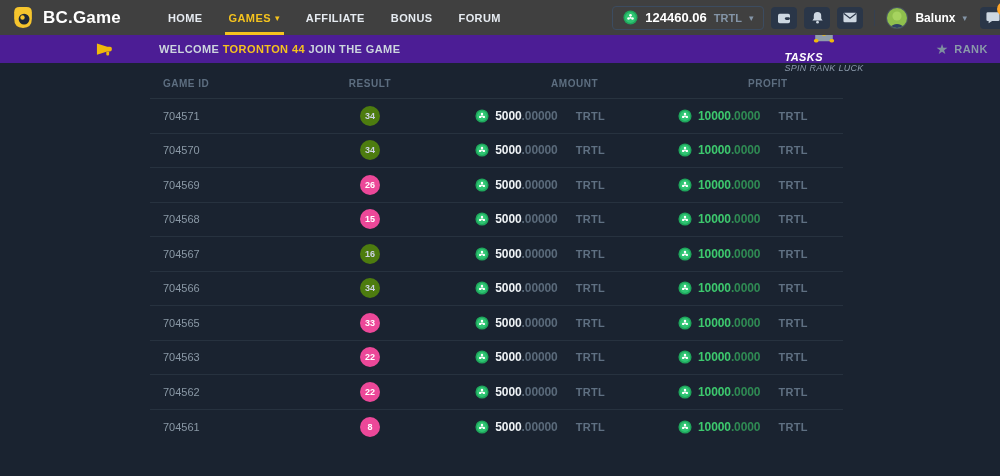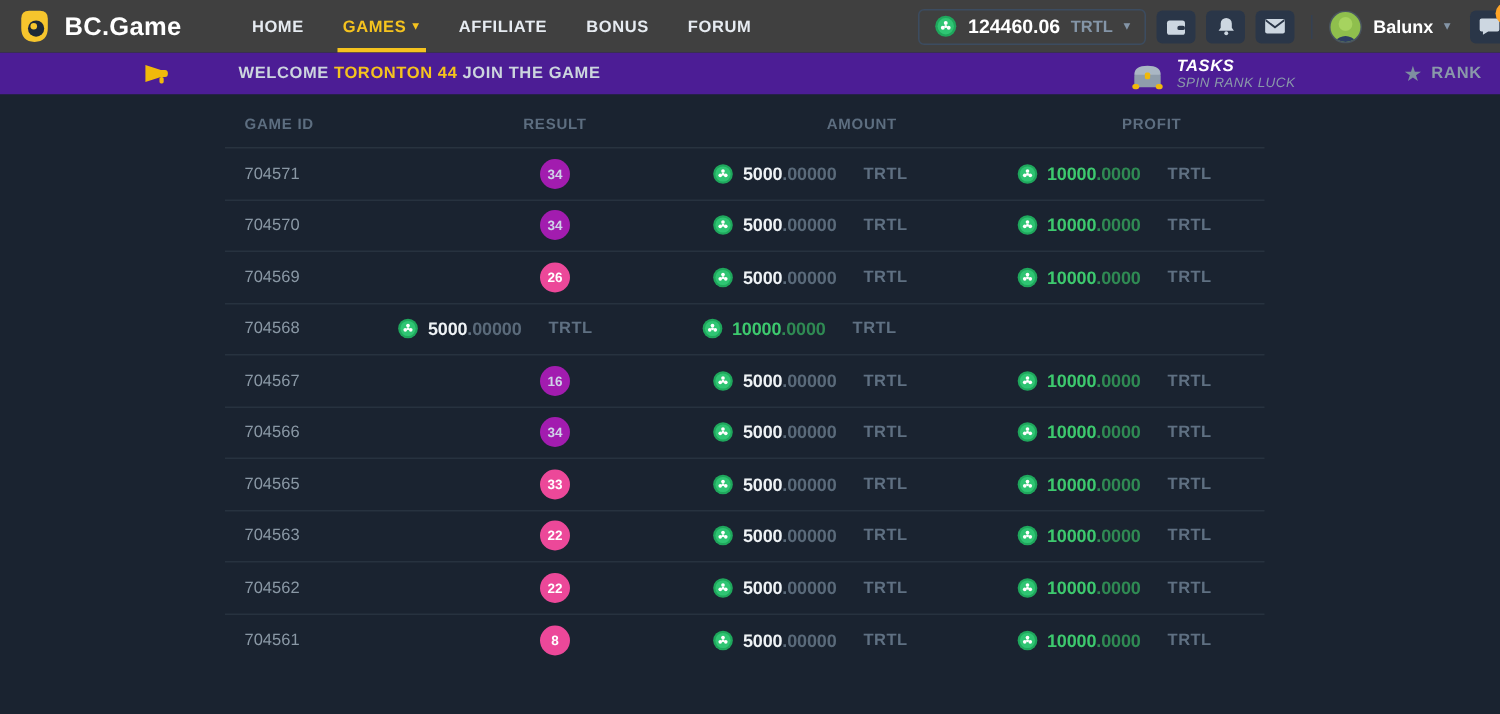--- a/index.html
+++ b/index.html
@@ -36,21 +36,21 @@
     border-radius:7px; background:#ffa426; color:#fff; font-size:8px; font-weight:700;
     display:flex; align-items:center; justify-content:center; padding:0 2px; }
 
   
   .banner { height:28px; background:#4c1d95; display:flex; align-items:center;padding-left:44px; }
   .megaphone { margin-left:50px; display:flex; }
   .welcome { margin-left:46px; font-size:11px; font-weight:700; color:#ccd5de;
     letter-spacing:.4px; }
   .welcome .hl { color:#f5c31e; }
   .banner-right { margin-left:auto; display:flex; align-items:center; padding-right:12px; }
-  .tasks { display:flex; align-items:flex-end; gap:8px; cursor:pointer; }
+  .tasks { display:flex; align-items:center; gap:8px; cursor:pointer;flex-direction:column; }
   .tasks-text { display:flex; flex-direction:column; line-height:1.15; font-style:italic; }
   .tasks-title { color:#fff; font-size:11px; font-weight:700; letter-spacing:.4px; }
   .tasks-sub { color:#8a99aa; font-size:9px; letter-spacing:.3px; }
   .rank { display:flex; align-items:center; gap:6px; margin-left:72px; cursor:pointer; }
   .rank-star { color:#7e8fa0; font-size:14px; line-height:1; }
   .rank-label { color:#8a99aa; font-size:11px; font-weight:700; letter-spacing:.5px; }
 
   
   .main { height:413px; background:#1a2330; padding-top:6px; }
   .bets-table { width:693px; margin-left:150px; }
@@ -62,21 +62,21 @@
   .th-result { text-align:center; }
   .th-amount { text-align:right; padding-right:52px; }
   .th-profit { padding-left:98px; }
   .bet-row { height:34.5px; cursor:pointer; }
   .bet-row:not(:last-child) { border-bottom:1px solid #27323f; }
   .cell-gameid { padding-left:13px; color:#8a98a5; font-size:11px; }
   .cell-result { display:flex; justify-content:center; }
   .badge { min-width:20px; height:20px; border-radius:10px; padding:0 5px;
     display:inline-flex; align-items:center; justify-content:center;
     font-size:9px; font-weight:700; }
-  .badge.blue { background:#a21caf; color:#cfd3e8; }
+  .badge.blue { background:#4d7c0f; color:#cfd3e8; }
   .badge.red  { background:#ec4899; color:#fff; }
   .cell-amount { display:flex; align-items:center; justify-content:flex-end;
     padding-right:45px; gap:6px; }
   .cell-profit { display:flex; align-items:center; padding-left:28px; gap:6px; }
   .num { font-size:12px; font-weight:700; letter-spacing:-.1px; }
   .int-white { color:#eef2f5; }
   .dec-grey  { color:#5a6a7a; }
   .int-green { color:#3dc96e; }
   .dec-green { color:#2f8a53; }
   .cur { color:#5f7082; font-size:11px; font-weight:700; margin-left:12px;
@@ -320,20 +320,23 @@
           <circle cx="10.1" cy="9" r="1.4" fill="#fff"></circle>
                 <circle cx="8" cy="8.2" r="1.1" fill="#fff"></circle>
         </svg>
       </span>
       <span class="num"><span class="int-green">10000</span><span class="dec-green">.0000</span></span>
       <span class="cur">TRTL</span>
     </span>
   </div>
         <div class="bet-row">
     <span class="cell-gameid">704568</span>
+    <span class="cell-result">
+      <span class="badge red">15</span>
+    </span>
     <span class="cell-amount">
       <span class="coin">
         <svg width="14" height="14" viewBox="0 0 16 16">
           <circle cx="8" cy="8" r="7.5" fill="#1fa75c"></circle>
                 <circle cx="8" cy="8" r="5.8" fill="#2fc573"></circle>
           <circle cx="8" cy="5.7" r="1.4" fill="#fff"></circle>
                 <circle cx="5.9" cy="9" r="1.4" fill="#fff"></circle>
           <circle cx="10.1" cy="9" r="1.4" fill="#fff"></circle>
                 <circle cx="8" cy="8.2" r="1.1" fill="#fff"></circle>
         </svg>

